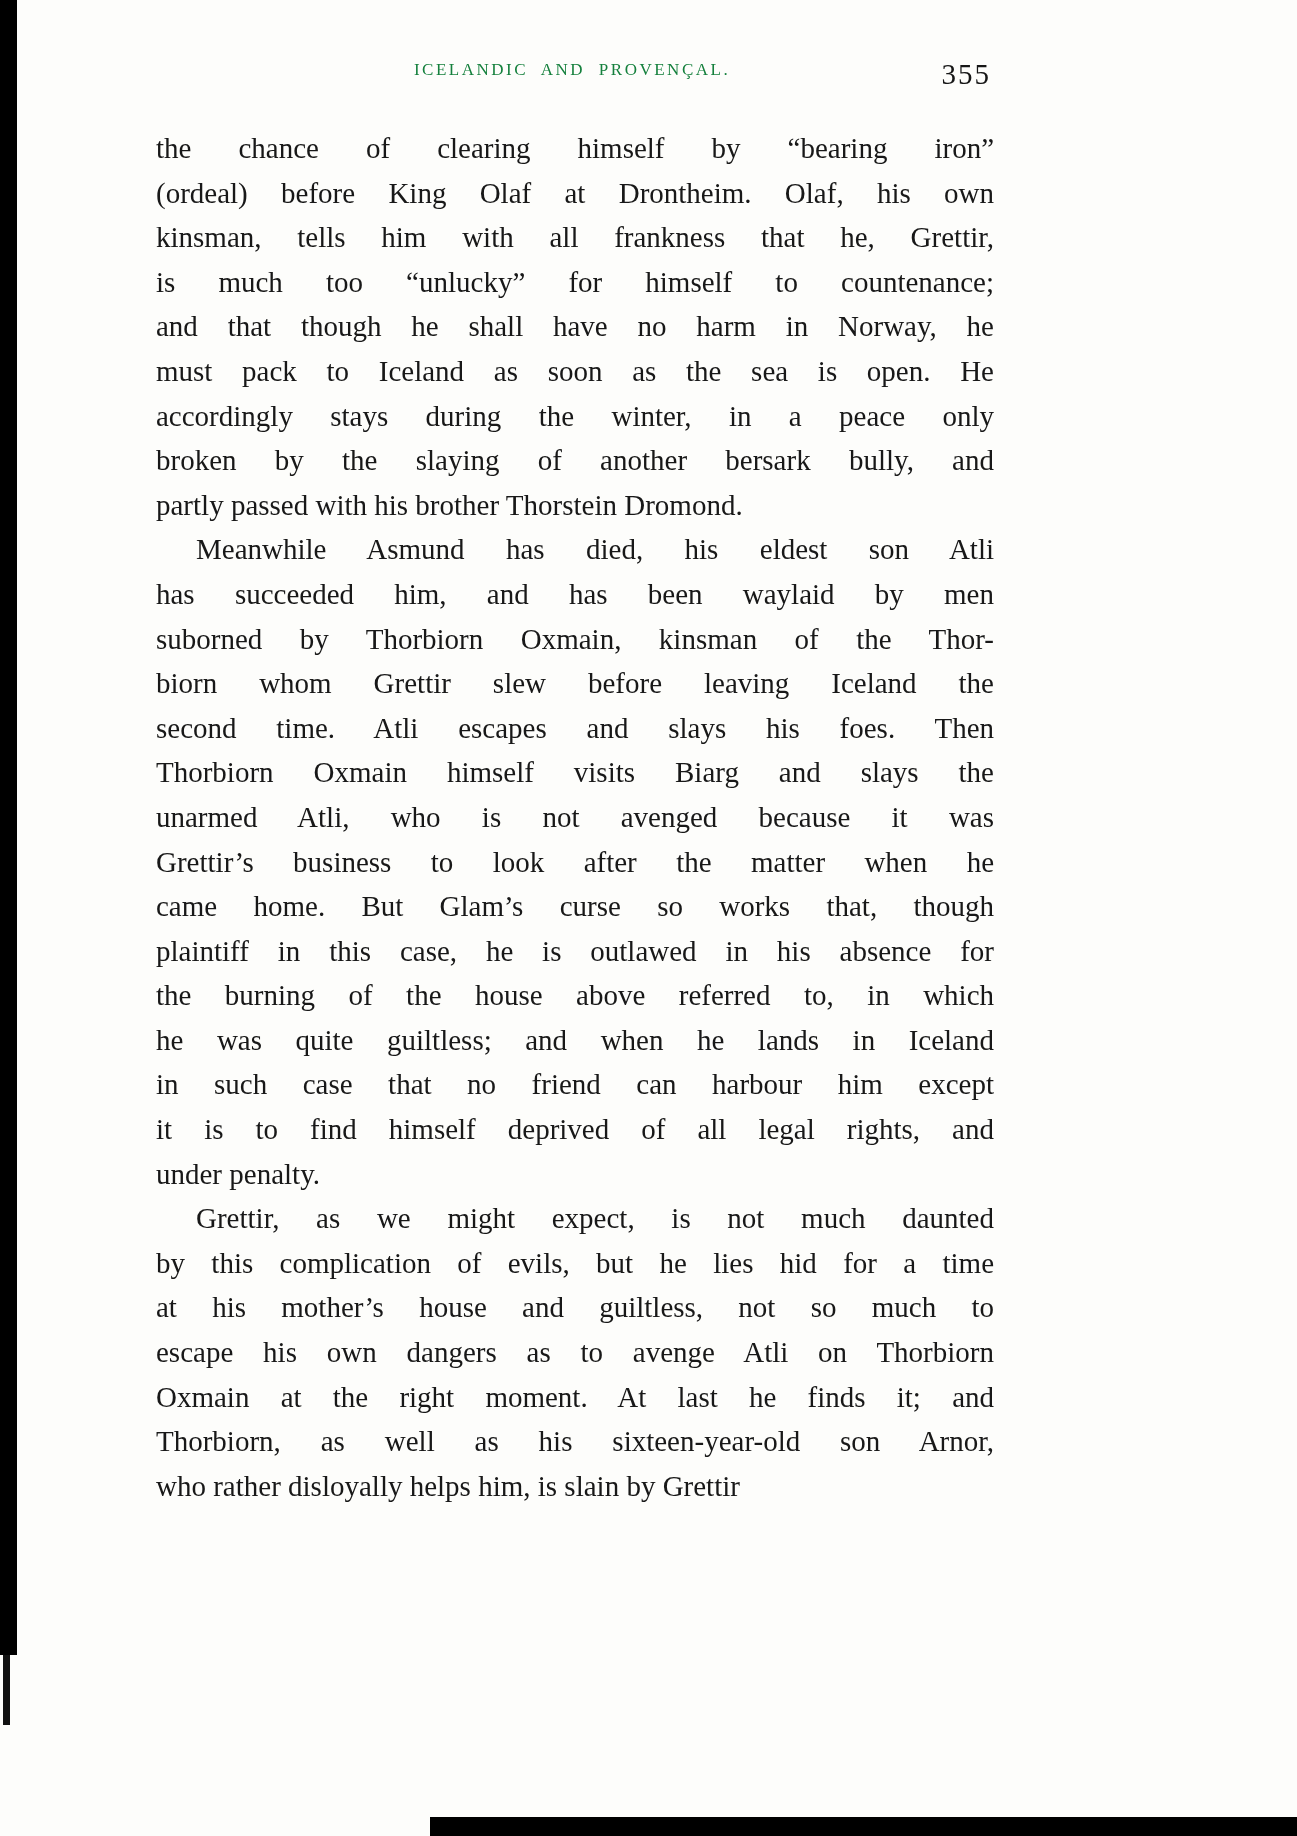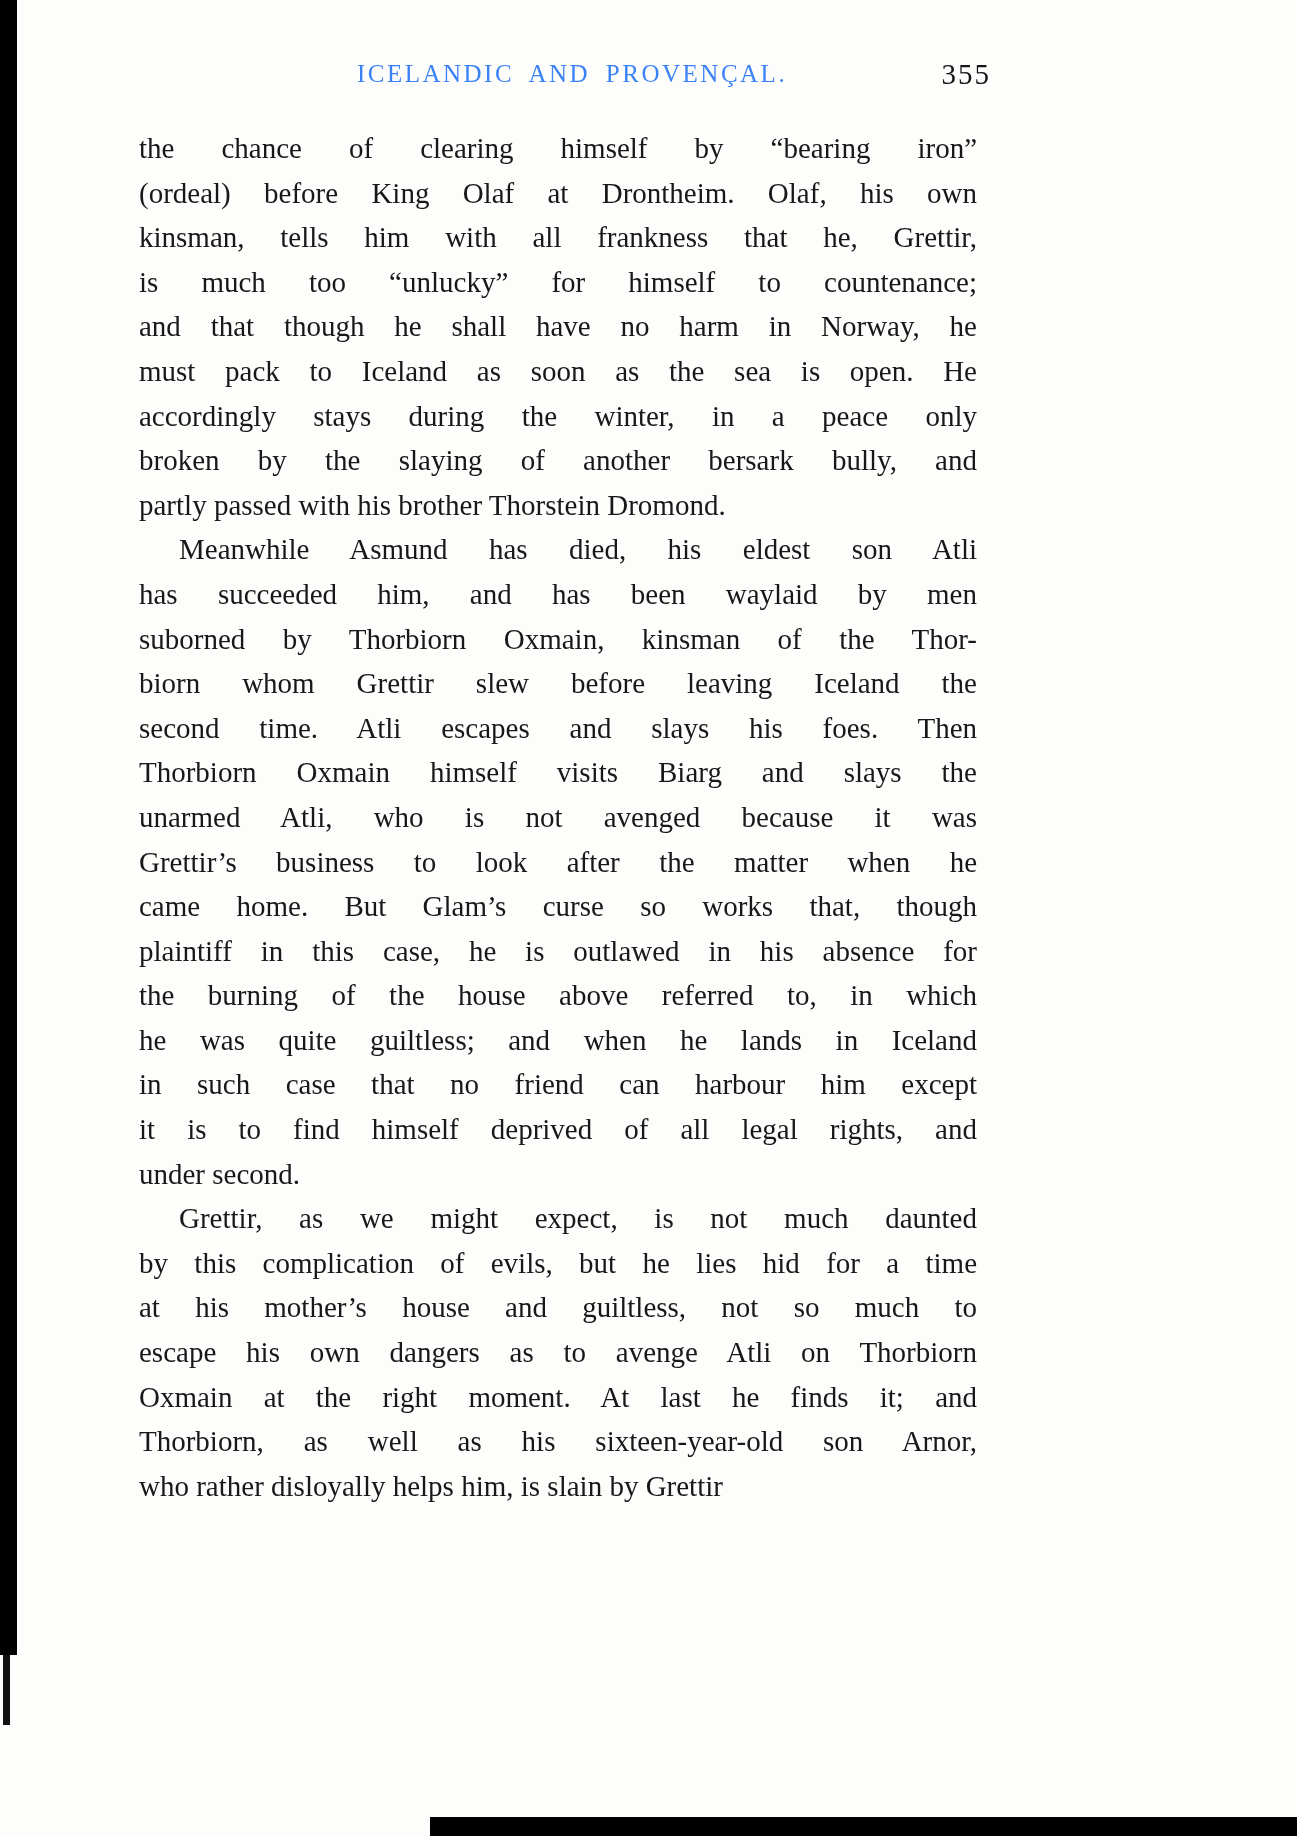--- a/index.html
+++ b/index.html
@@ -48,39 +48,39 @@
     left: 153px;
     top: 60px;
     width: 838px;
     height: 36px;
   }
   .running-head .title {
     position: absolute;
     left: 0;
     right: 0;
     text-align: center;
-    font-size: 25px;
+    font-size: 17px;
     letter-spacing: 2.5px;
     word-spacing: 7px;
-    color: #3b82f6;
+    color: #15803d;
   }
   .running-head .folio {
     position: absolute;
     right: 0;
     top: -2px;
     font-size: 29px;
     letter-spacing: 2px;
     color: #161616;
     margin-left: 32px;
   }
 
   
   .text-block {
     position: absolute;
-    left: 139px;
+    left: 156px;
     top: 126px;
     width: 838px;
   }
   .paragraph {
     margin: 0;
   }
   .line {
     font-size: 29px;
     line-height: 44.6px;
     text-align: justify;
@@ -126,21 +126,21 @@
       <div class="line">second time.  Atli escapes and slays his foes.  Then</div>
       <div class="line">Thorbiorn Oxmain himself visits Biarg and slays the</div>
       <div class="line">unarmed Atli, who is not avenged because it was</div>
       <div class="line">Grettir’s business to look after the matter when he</div>
       <div class="line">came home.  But Glam’s curse so works that, though</div>
       <div class="line">plaintiff in this case, he is outlawed in his absence for</div>
       <div class="line">the burning of the house above referred to, in which</div>
       <div class="line">he was quite guiltless; and when he lands in Iceland</div>
       <div class="line">in such case that no friend can harbour him except</div>
       <div class="line">it is to find himself deprived of all legal rights, and</div>
-      <div class="line last">under second.</div>
+      <div class="line last">under penalty.</div>
     </div>
     <div class="paragraph">
       <div class="line indent">Grettir, as we might expect, is not much daunted</div>
       <div class="line">by this complication of evils, but he lies hid for a time</div>
       <div class="line">at his mother’s house and guiltless, not so much to</div>
       <div class="line">escape his own dangers as to avenge Atli on Thorbiorn</div>
       <div class="line">Oxmain at the right moment.   At last he finds it; and</div>
       <div class="line">Thorbiorn, as well as his sixteen-year-old son Arnor,</div>
       <div class="line last">who rather disloyally helps him, is slain by Grettir</div>
     </div>

